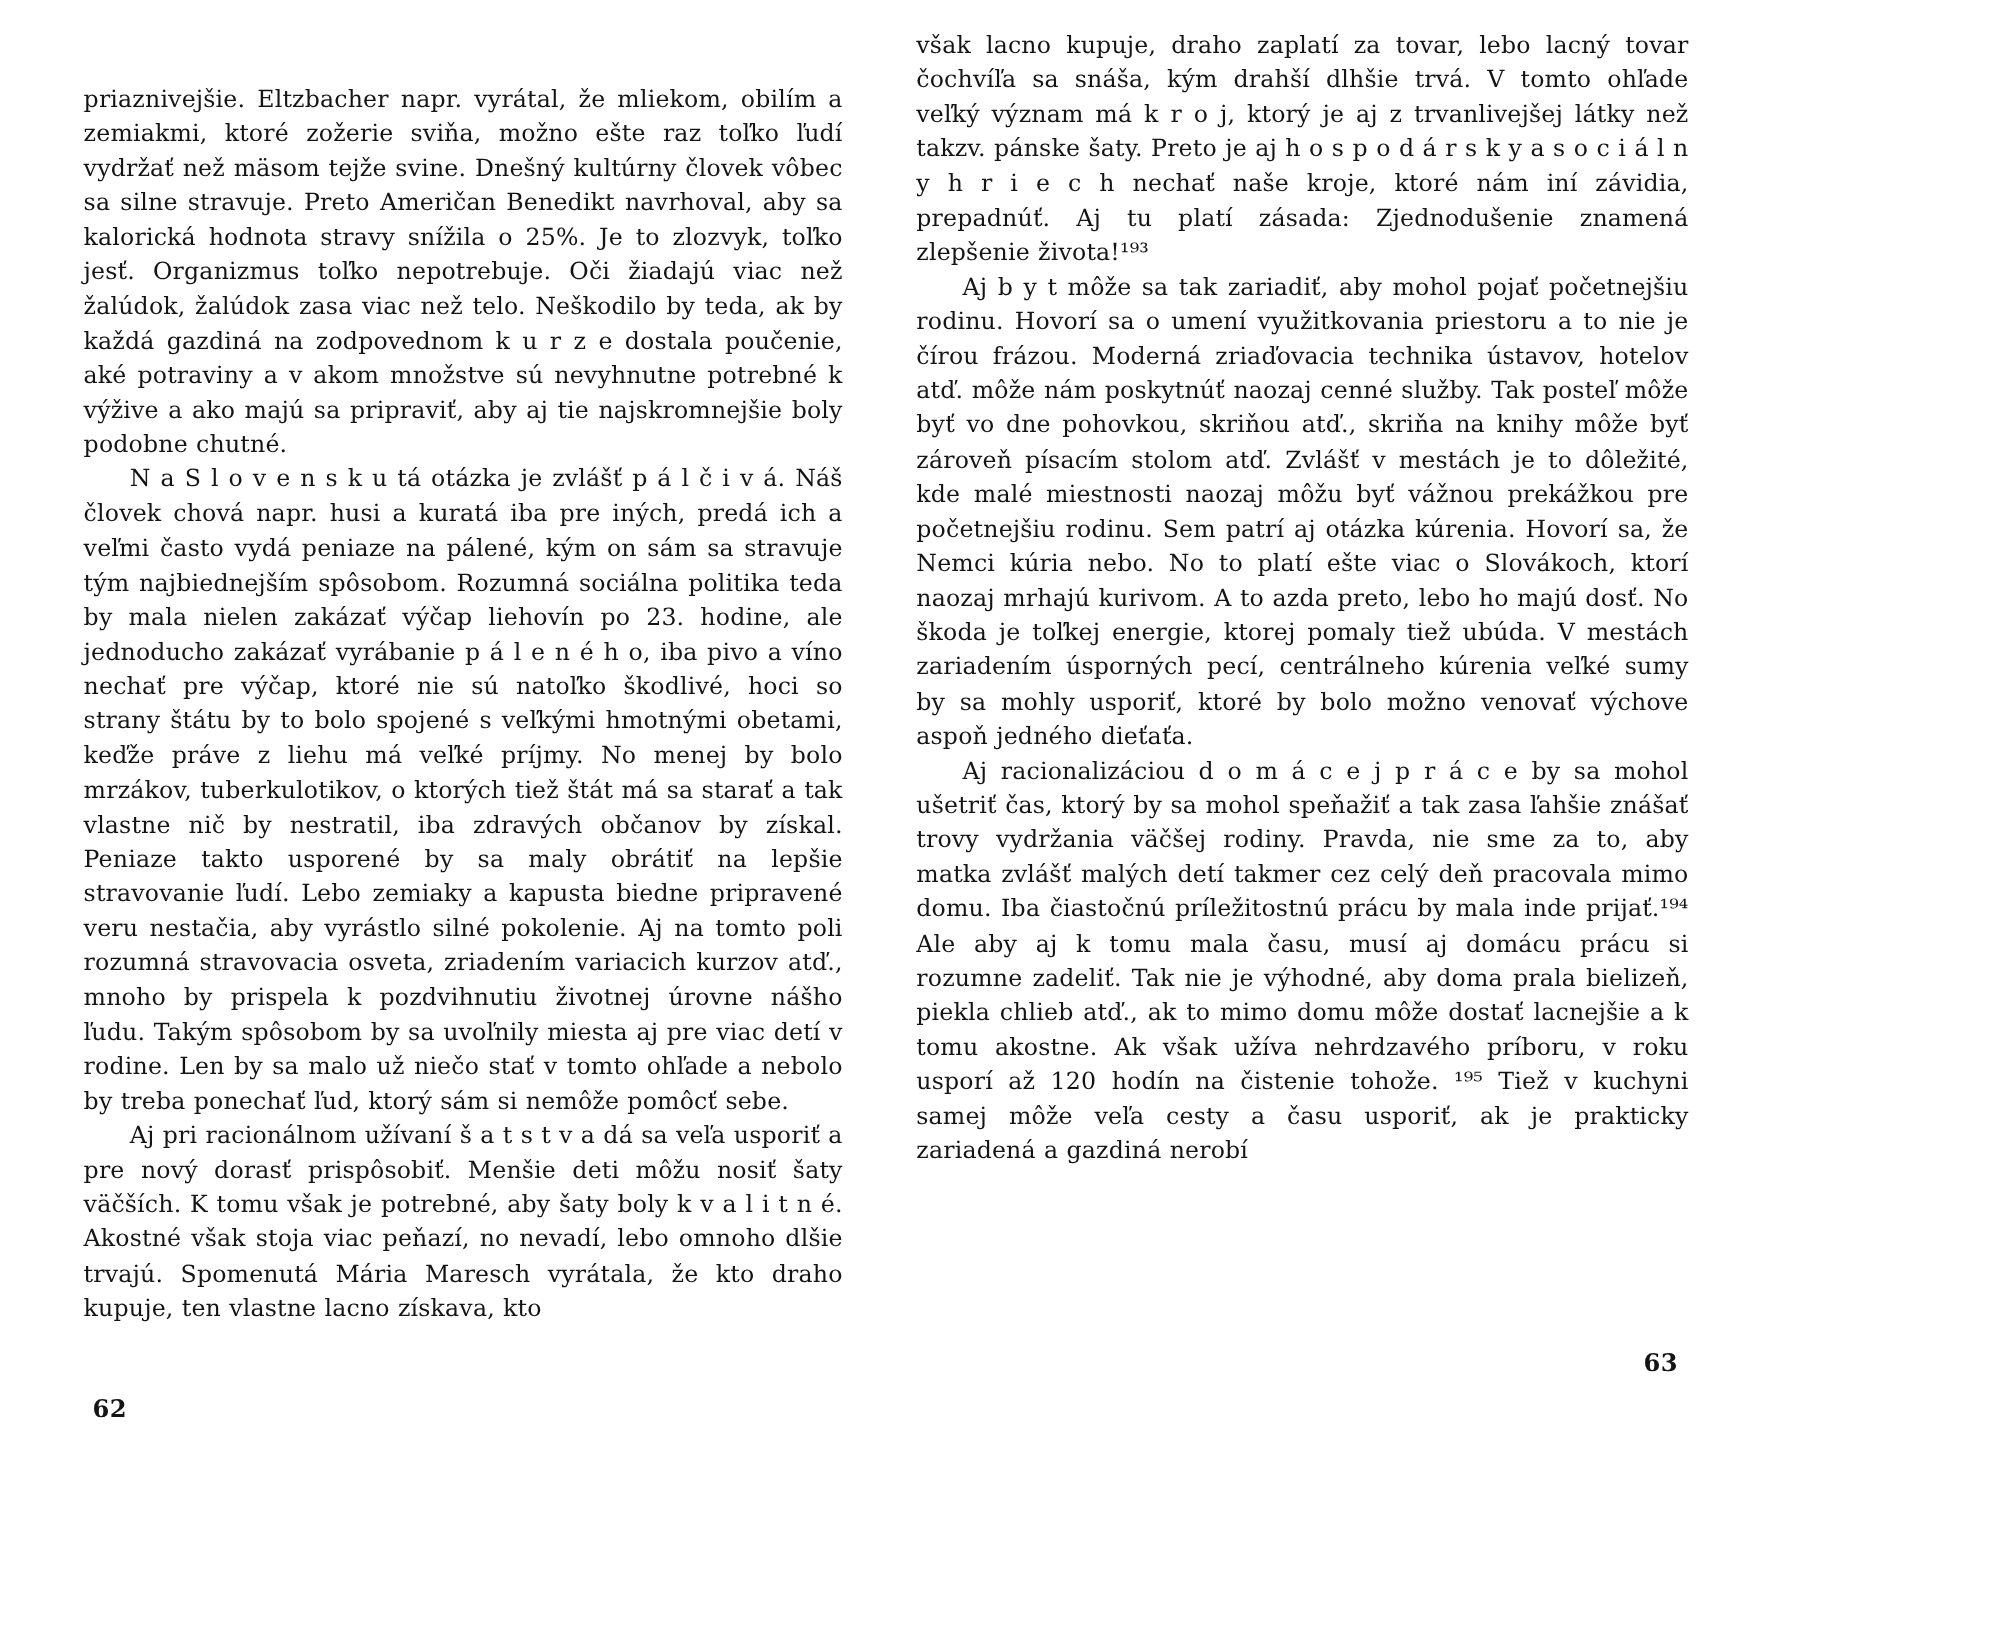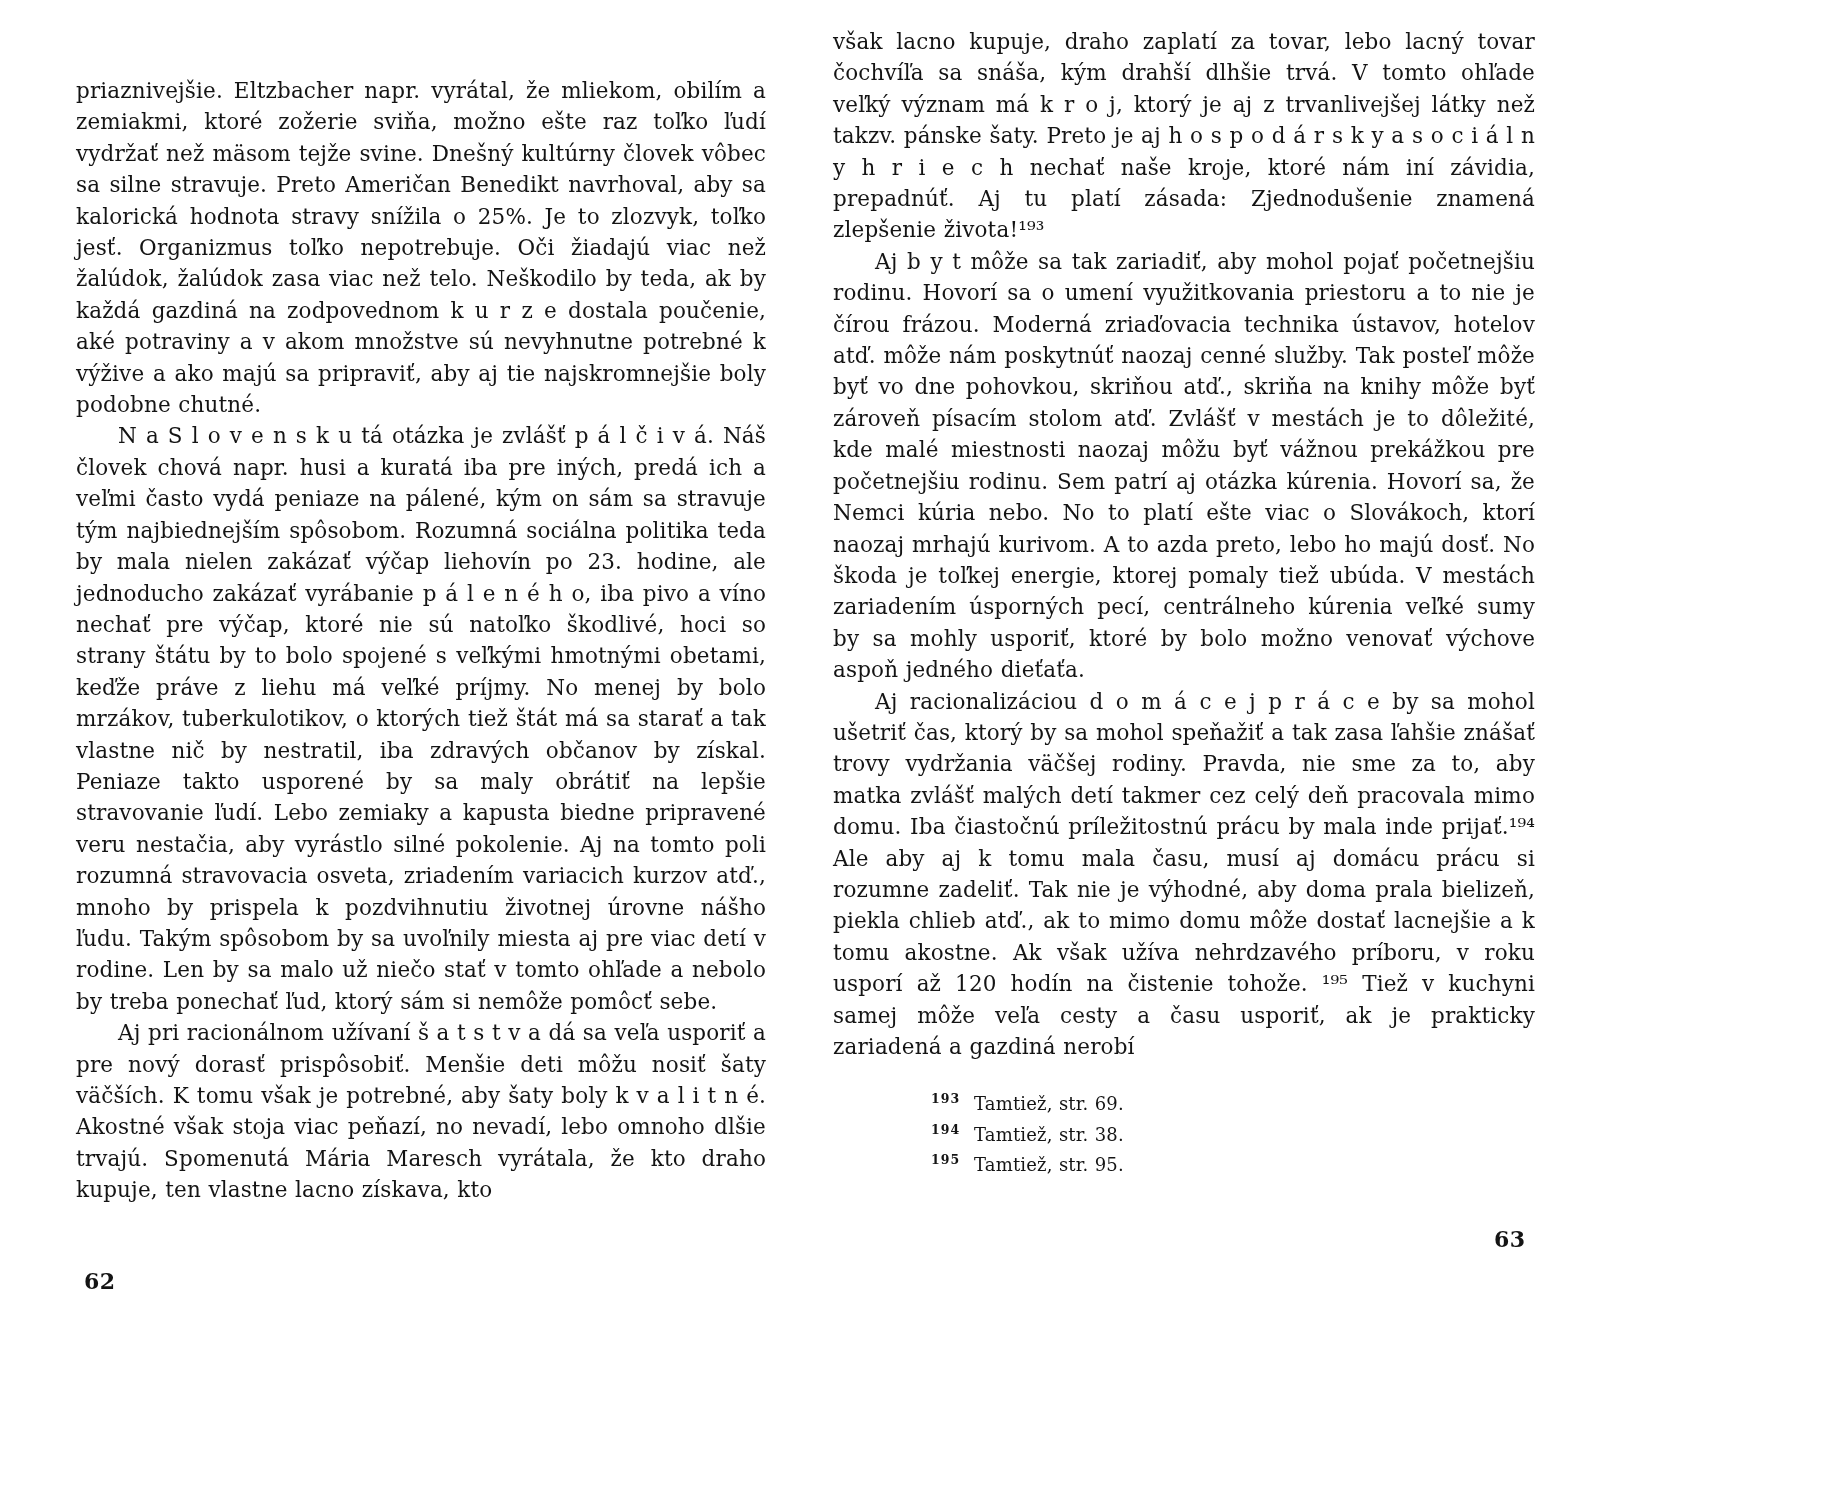--- a/index.html
+++ b/index.html
@@ -83,27 +83,16 @@
     <p class="para">N a S l o v e n s k u tá otázka je zvlášť p á l č i v á. Náš človek chová napr. husi a kuratá iba pre iných, predá ich a veľmi často vydá peniaze na pálené, kým on sám sa stravuje tým najbiednejším spôsobom. Rozumná sociálna politika teda by mala nielen zakázať výčap liehovín po 23. hodine, ale jednoducho zakázať vyrábanie p á l e n é h o, iba pivo a víno nechať pre výčap, ktoré nie sú natoľko škodlivé, hoci so strany štátu by to bolo spojené s veľkými hmotnými obetami, keďže práve z liehu má veľké príjmy. No menej by bolo mrzákov, tuberkulotikov, o ktorých tiež štát má sa starať a tak vlastne nič by nestratil, iba zdravých občanov by získal. Peniaze takto usporené by sa maly obrátiť na lepšie stravovanie ľudí. Lebo zemiaky a kapusta biedne pripravené veru nestačia, aby vyrástlo silné pokolenie. Aj na tomto poli rozumná stravovacia osveta, zriadením variacich kurzov atď., mnoho by prispela k pozdvihnutiu životnej úrovne nášho ľudu. Takým spôsobom by sa uvoľnily miesta aj pre viac detí v rodine. Len by sa malo už niečo stať v tomto ohľade a nebolo by treba ponechať ľud, ktorý sám si nemôže pomôcť sebe.</p>
     <p class="para">Aj pri racionálnom užívaní š a t s t v a dá sa veľa usporiť a pre nový dorasť prispôsobiť. Menšie deti môžu nosiť šaty väčších. K tomu však je potrebné, aby šaty boly k v a l i t n é. Akostné však stoja viac peňazí, no nevadí, lebo omnoho dlšie trvajú. Spomenutá Mária Maresch vyrátala, že kto draho kupuje, ten vlastne lacno získava, kto</p>
   </div>
   <div class="page-number page-number-left">62</div>
 
   <div class="page-text page-text-right">
     <p class="para continuation">však lacno kupuje, draho zaplatí za tovar, lebo lacný tovar čochvíľa sa snáša, kým drahší dlhšie trvá. V tomto ohľade veľký význam má k r o j, ktorý je aj z trvanlivejšej látky než takzv. pánske šaty. Preto je aj h o s p o d á r s k y a s o c i á l n y h r i e c h nechať naše kroje, ktoré nám iní závidia, prepadnúť. Aj tu platí zásada: Zjednodušenie znamená zlepšenie života!¹⁹³</p>
     <p class="para">Aj b y t môže sa tak zariadiť, aby mohol pojať početnejšiu rodinu. Hovorí sa o umení využitkovania priestoru a to nie je čírou frázou. Moderná zriaďovacia technika ústavov, hotelov atď. môže nám poskytnúť naozaj cenné služby. Tak posteľ môže byť vo dne pohovkou, skriňou atď., skriňa na knihy môže byť zároveň písacím stolom atď. Zvlášť v mestách je to dôležité, kde malé miestnosti naozaj môžu byť vážnou prekážkou pre početnejšiu rodinu. Sem patrí aj otázka kúrenia. Hovorí sa, že Nemci kúria nebo. No to platí ešte viac o Slovákoch, ktorí naozaj mrhajú kurivom. A to azda preto, lebo ho majú dosť. No škoda je toľkej energie, ktorej pomaly tiež ubúda. V mestách zariadením úsporných pecí, centrálneho kúrenia veľké sumy by sa mohly usporiť, ktoré by bolo možno venovať výchove aspoň jedného dieťaťa.</p>
     <p class="para">Aj racionalizáciou d o m á c e j p r á c e by sa mohol ušetriť čas, ktorý by sa mohol speňažiť a tak zasa ľahšie znášať trovy vydržania väčšej rodiny. Pravda, nie sme za to, aby matka zvlášť malých detí takmer cez celý deň pracovala mimo domu. Iba čiastočnú príležitostnú prácu by mala inde prijať.¹⁹⁴ Ale aby aj k tomu mala času, musí aj domácu prácu si rozumne zadeliť. Tak nie je výhodné, aby doma prala bielizeň, piekla chlieb atď., ak to mimo domu môže dostať lacnejšie a k tomu akostne. Ak však užíva nehrdzavého príboru, v roku usporí až 120 hodín na čistenie tohože. ¹⁹⁵ Tiež v kuchyni samej môže veľa cesty a času usporiť, ak je prakticky zariadená a gazdiná nerobí</p>
 
-    <div class="footnotes">
-      <div class="footnote">
-        <span class="fn-marker">193</span><span>Tamtiež, str. 69.</span>
-      </div>
-      <div class="footnote">
-        <span class="fn-marker">194</span><span>Tamtiež, str. 38.</span>
-      </div>
-      <div class="footnote">
-        <span class="fn-marker">195</span><span>Tamtiež, str. 95.</span>
-      </div>
-    </div>
   </div>
   <div class="page-number page-number-right">63</div>
 
 </div>
 
 </body></html>

